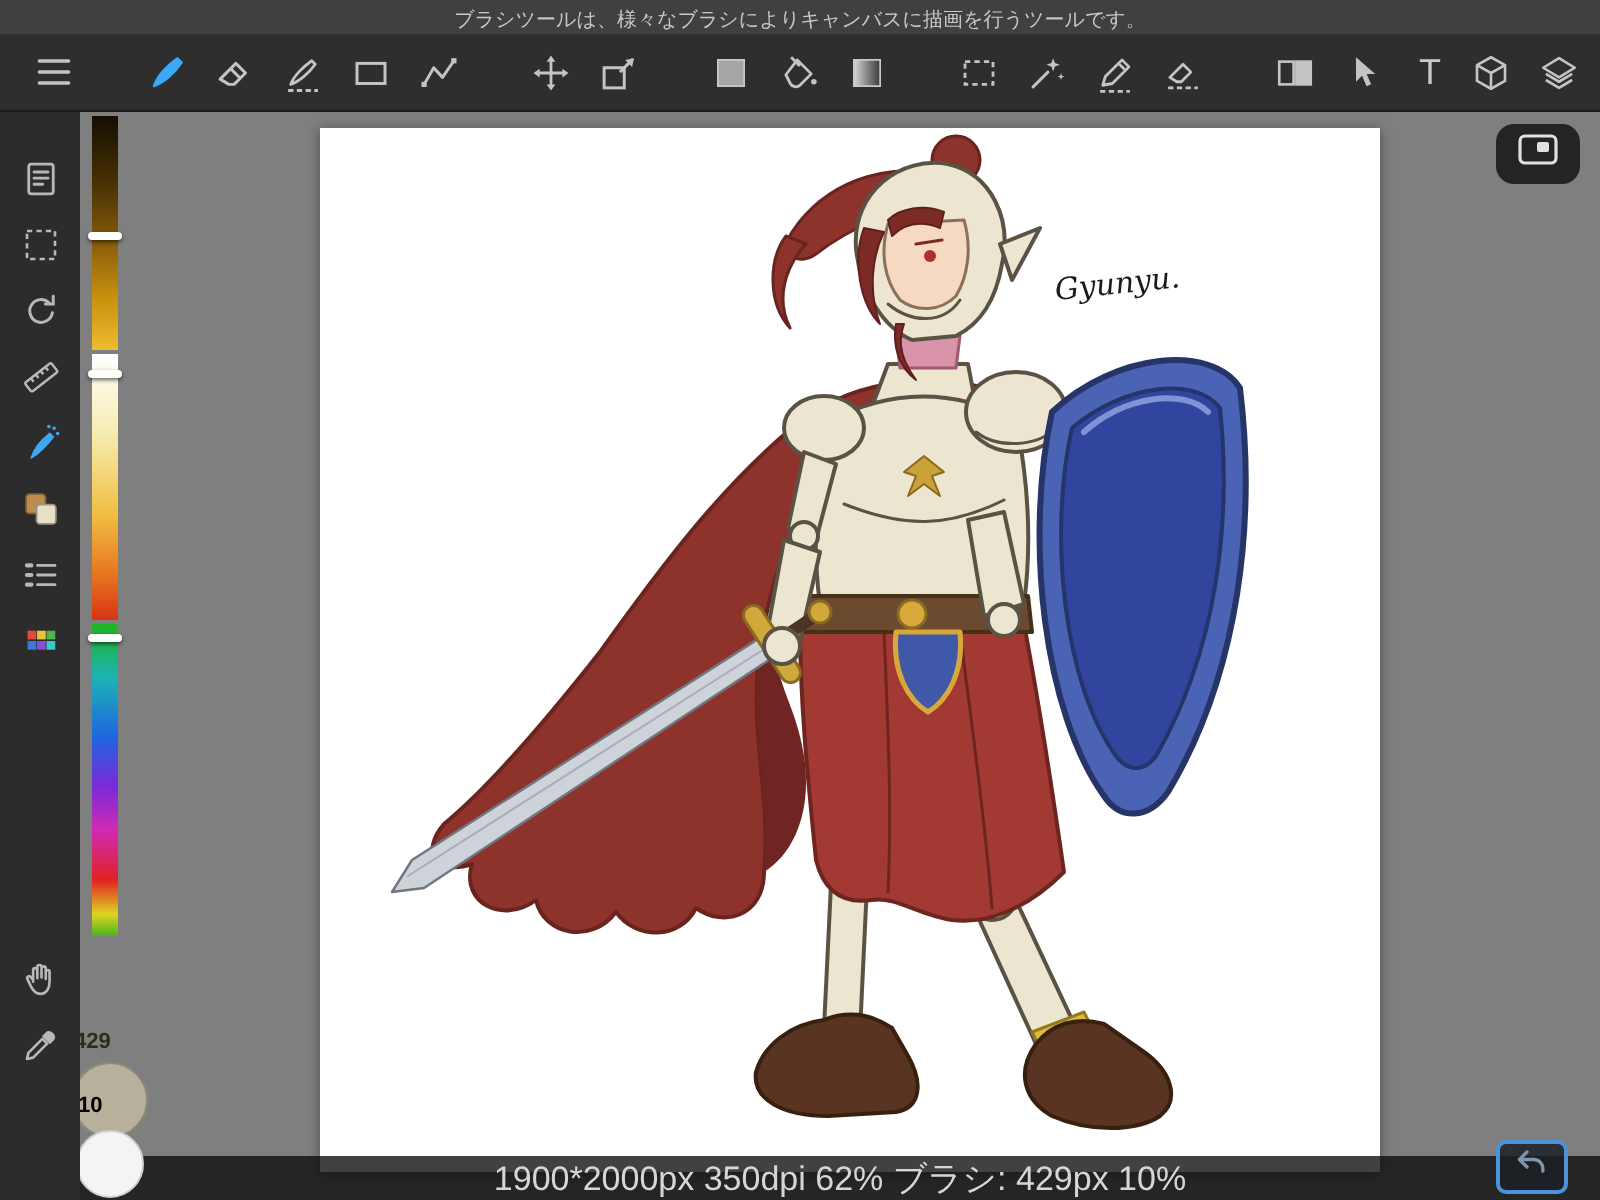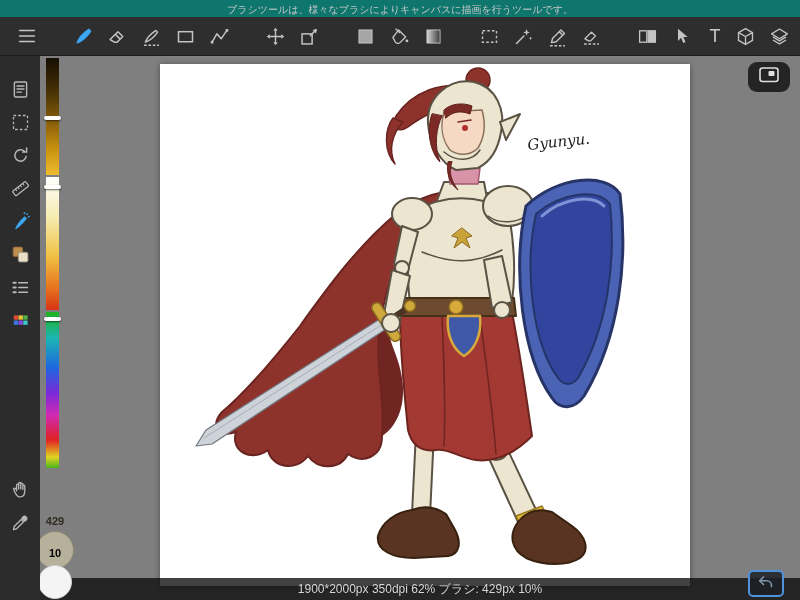--- a/index.html
+++ b/index.html
@@ -1,18 +1,18 @@
 <!DOCTYPE html>
 <html><head>
 <meta charset="utf-8">
 <style>
   html,body{margin:0;padding:0;width:800px;height:600px;overflow:hidden;
     font-family:"Liberation Sans",sans-serif;background:#7f7f7f;position:relative;}
   
-  .msgbar{position:absolute;top:0;left:0;right:0;height:20px;background:#0f766e;
+  .msgbar{position:absolute;top:0;left:0;right:0;height:20px;background:#404040;
     color:#c8c8c8;font-size:10px;display:flex;align-items:center;justify-content:center;z-index:20;}
   
   .toolbar{position:absolute;top:17px;left:0;right:0;height:39px;background:#2e2e2e;
     border-bottom:1px solid #1c1c1c;display:flex;align-items:center;padding:0 10px;
     box-sizing:border-box;z-index:20;}
   .tbtn{width:26px;height:26px;margin:0 4px;flex:0 0 auto;display:flex;align-items:center;
     justify-content:center;color:#c4c4c4;cursor:pointer;}
   .tgap{width:22px;flex:0 0 auto;}
   .tbtn svg{display:block;}
   .ttxt{font-size:18px;line-height:18px;color:#c9c9c9;}
@@ -33,29 +33,29 @@
   .colorbars{position:absolute;left:6px;top:2px;width:13px;z-index:6;}
   .bar{width:13px;position:relative;margin-bottom:2px;cursor:pointer;}
   .bar1{height:117px;background:linear-gradient(to bottom,#150e03,#4a3305 30%,#8a5f0a 55%,#c8920f 78%,#eebb2e);}
   .bar2{height:133px;background:linear-gradient(to bottom,#ffffff,#f6ecb0 30%,#f0c042 60%,#e87820 82%,#d83414);}
   .bar3{height:156px;background:linear-gradient(to bottom,#1eb41e,#1cb4b4 17%,#1e66e0 36%,#7a2ad8 52%,#d02ab4 66%,#e02222 82%,#e0d422 93%,#4ab41e);}
   .mark{position:absolute;left:-2px;width:17px;height:4px;background:#fff;border-radius:2px;
     box-shadow:0 1px 2px rgba(0,0,0,.6);cursor:grab;}
   .m1{top:58px}.m2{top:8px}.m3{top:5px}
   
   .badges{position:absolute;left:-4px;bottom:1px;z-index:8;display:flex;flex-direction:column;align-items:center;}
-  .badge{border-radius:50%;display:flex;flex-direction:column;align-items:center;
+  .badge{border-radius:50%;display:flex;flex-direction:column;align-items:flex-start;
     justify-content:center;cursor:pointer;line-height:10px;gap:48px;}
   .badge .bval{font-size:11px;font-weight:bold;}
   .badge .bunit{font-size:11px;}
   .badge.size{width:36px;height:36px;background:#b7b19b;color:#2f2b20;border:1px solid #8f8a76;}
   .badge.zoom{width:32px;height:32px;background:#f4f4f4;color:#000000;border:1px solid #cfcfcf;margin-top:-4px;}
   
   .statusbar{position:absolute;left:0;right:0;bottom:0;height:22px;background:rgba(12,12,12,.78);
-    color:#d6d6d6;font-size:12px;display:flex;align-items:center;justify-content:center;z-index:7;text-align:right;}
+    color:#d6d6d6;font-size:17px;display:flex;align-items:center;justify-content:center;z-index:7;text-align:right;}
   
   .float-btn{position:absolute;top:6px;right:10px;width:42px;height:30px;background:rgba(28,28,28,.92);
     border-radius:9px;display:flex;align-items:center;justify-content:center;color:#e0e0e0;cursor:pointer;z-index:9;}
   .undo-btn{position:absolute;right:16px;bottom:3px;width:36px;height:27px;border:2px solid #4e93d9;
     border-radius:5px;background:rgba(28,32,38,.85);color:#7e95aa;display:flex;align-items:center;
     justify-content:center;cursor:pointer;z-index:9;box-sizing:border-box;}
   .sig{font-family:"DejaVu Serif","Liberation Serif",serif;font-style:italic;}
 </style>
 </head>
 <body>

